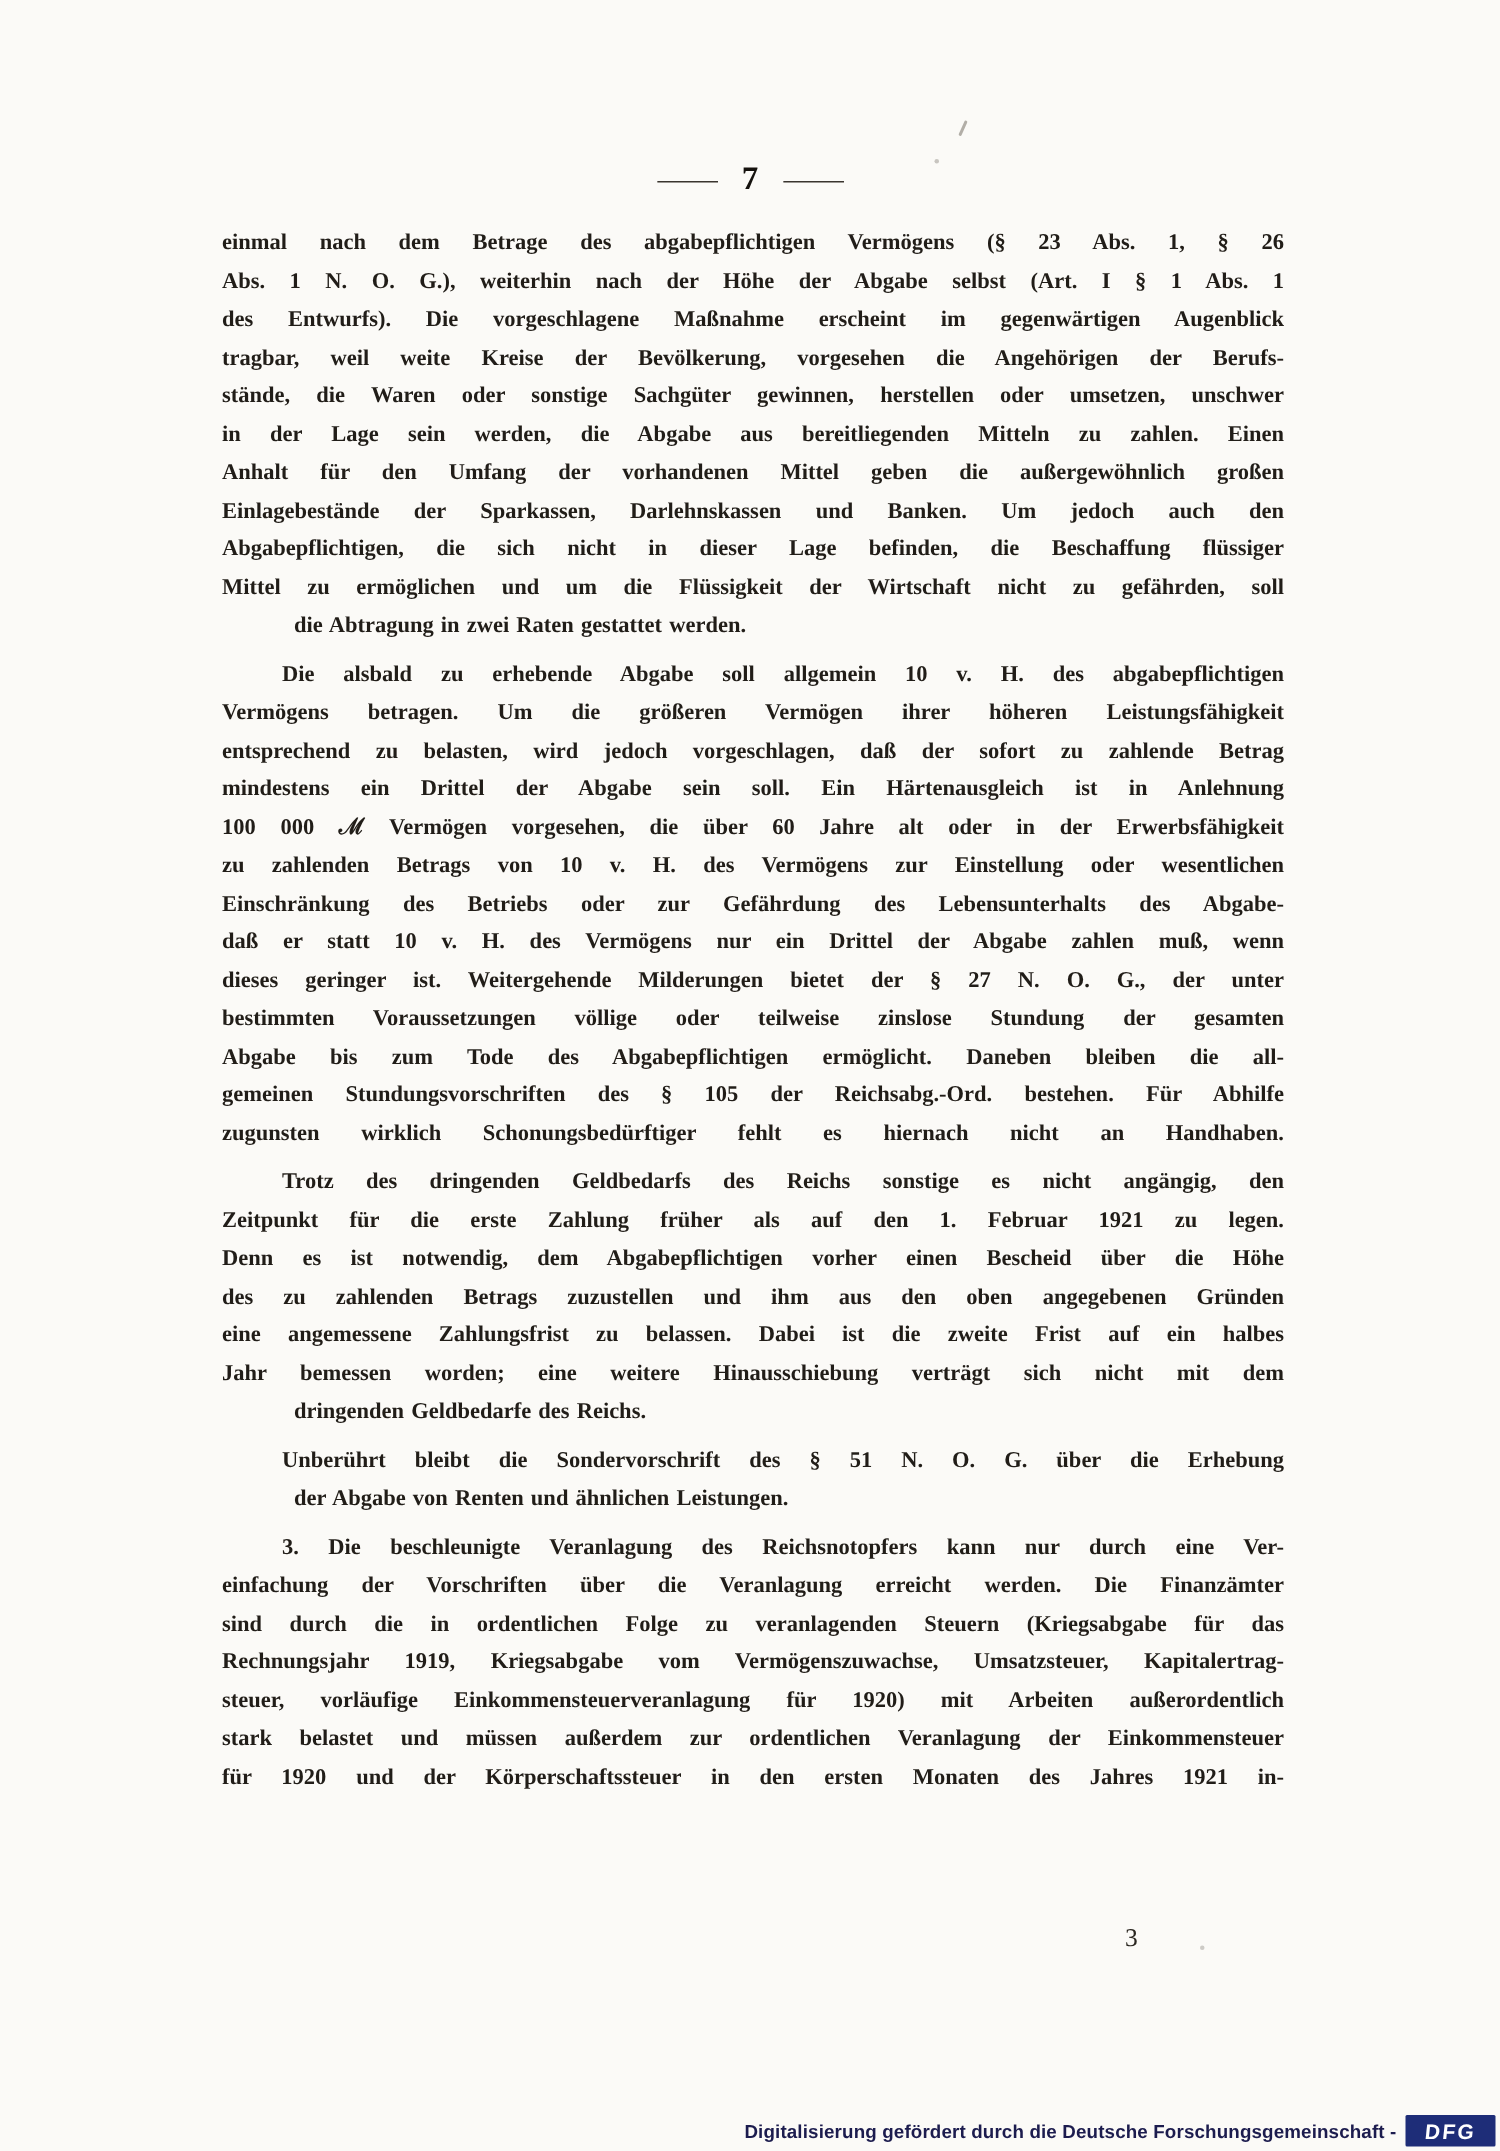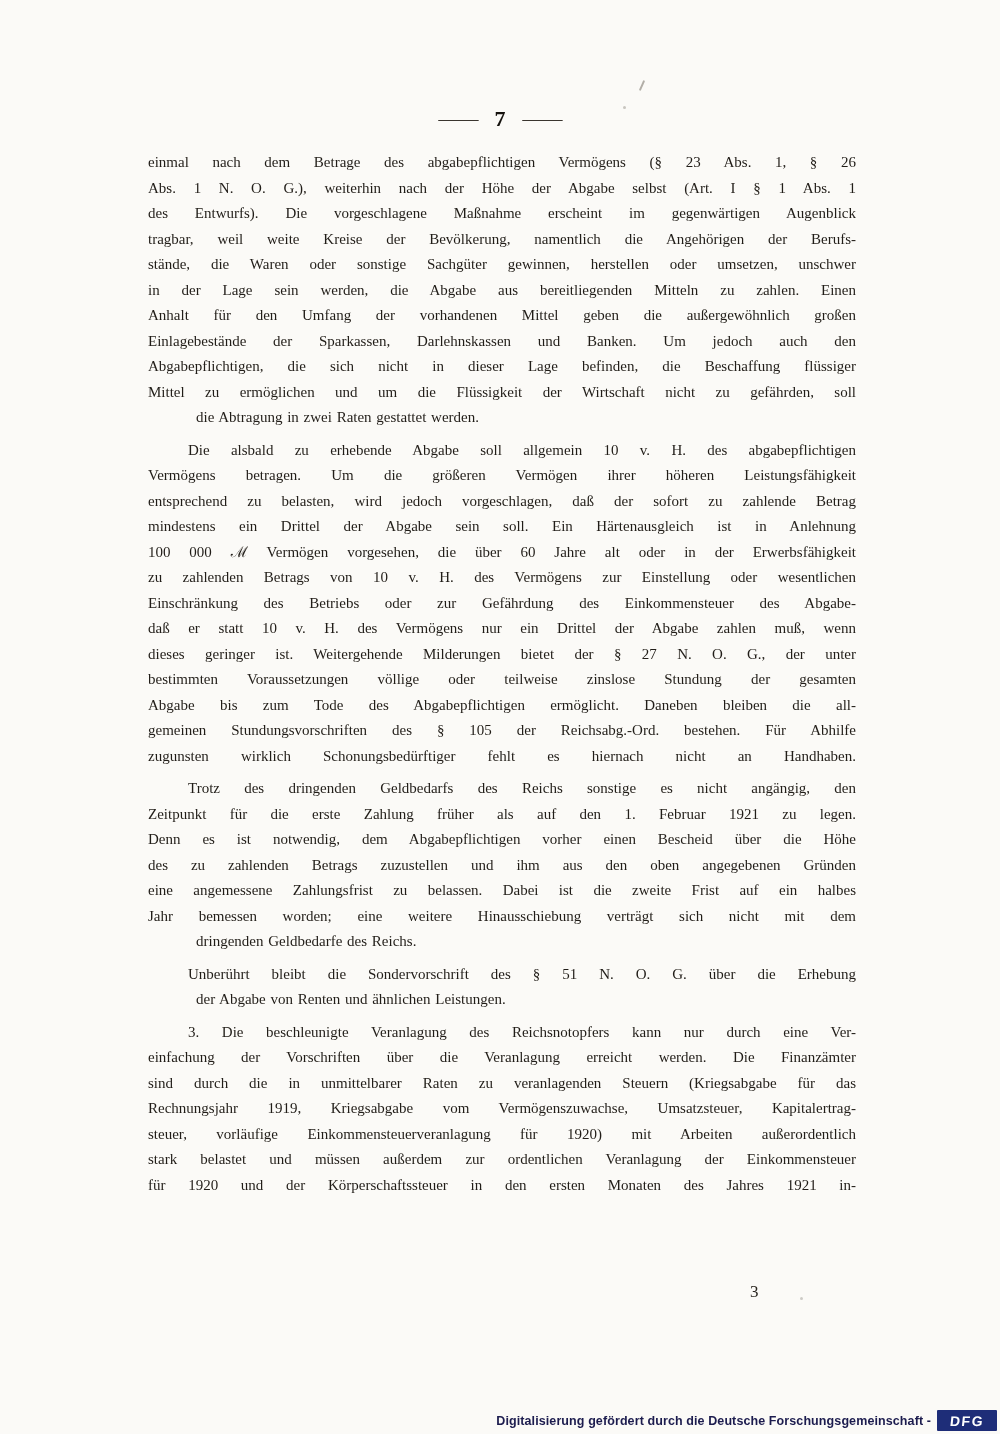--- a/index.html
+++ b/index.html
@@ -34,20 +34,21 @@
   .para + .para { margin-top: 7px; }
   .line {
     font-size: 15px;
     line-height: 25.5px;
     text-align: justify;
     text-align-last: justify;
     white-space: normal;
     overflow: hidden;
     height: 25.5px;
     word-spacing: 1px;
+    font-weight: bold;
   }
   .para.indent .line:first-child { text-indent: 40px; }
   .line.lastline { text-align-last: left; margin-left: 48px; }
   .sheet-mark {
     position: absolute;
     left: 750px; top: 1282px;
     font-size: 17px; color: #2a2620;
   }
   .artifact { position: absolute; background: #8a857c; opacity: .65; }
   .artifact.slash {
@@ -98,37 +99,37 @@
 
 <div class="artifact slash"></div>
 <div class="artifact dot1"></div>
 <div class="artifact dot2"></div>
 
 <main class="text-block">
     <div class="para">
       <div class="line">einmal nach dem Betrage des abgabepflichtigen Vermögens (§ 23 Abs. 1, § 26</div>
       <div class="line">Abs. 1 N. O. G.), weiterhin nach der Höhe der Abgabe selbst (Art. I § 1 Abs. 1</div>
       <div class="line">des Entwurfs).  Die vorgeschlagene Maßnahme erscheint im gegenwärtigen Augenblick</div>
-      <div class="line">tragbar, weil weite Kreise der Bevölkerung, namentlich die Angehörigen der Berufs-</div>
+      <div class="line">tragbar, weil weite Kreise der Bevölkerung, vorgesehen die Angehörigen der Berufs-</div>
       <div class="line">stände, die Waren oder sonstige Sachgüter gewinnen, herstellen oder umsetzen, unschwer</div>
       <div class="line">in der Lage sein werden, die Abgabe aus bereitliegenden Mitteln zu zahlen.  Einen</div>
       <div class="line">Anhalt für den Umfang der vorhandenen Mittel geben die außergewöhnlich großen</div>
       <div class="line">Einlagebestände der Sparkassen, Darlehnskassen und Banken.  Um jedoch auch den</div>
       <div class="line">Abgabepflichtigen, die sich nicht in dieser Lage befinden, die Beschaffung flüssiger</div>
       <div class="line">Mittel zu ermöglichen und um die Flüssigkeit der Wirtschaft nicht zu gefährden, soll</div>
       <div class="line lastline">die Abtragung in zwei Raten gestattet werden.</div>
     </div>
     <div class="para indent">
       <div class="line">Die alsbald zu erhebende Abgabe soll allgemein 10 v. H. des abgabepflichtigen</div>
       <div class="line">Vermögens betragen.  Um die größeren Vermögen ihrer höheren Leistungsfähigkeit</div>
       <div class="line">entsprechend zu belasten, wird jedoch vorgeschlagen, daß der sofort zu zahlende Betrag</div>
       <div class="line">mindestens ein Drittel der Abgabe sein soll.  Ein Härtenausgleich ist in Anlehnung</div>
       <div class="line">100 000 ℳ Vermögen vorgesehen, die über 60 Jahre alt oder in der Erwerbsfähigkeit</div>
       <div class="line">zu zahlenden Betrags von 10 v. H. des Vermögens zur Einstellung oder wesentlichen</div>
-      <div class="line">Einschränkung des Betriebs oder zur Gefährdung des Einkommensteuer des Abgabe-</div>
+      <div class="line">Einschränkung des Betriebs oder zur Gefährdung des Lebensunterhalts des Abgabe-</div>
       <div class="line">daß er statt 10 v. H. des Vermögens nur ein Drittel der Abgabe zahlen muß, wenn</div>
       <div class="line">dieses geringer ist.  Weitergehende Milderungen bietet der § 27 N. O. G., der unter</div>
       <div class="line">bestimmten Voraussetzungen völlige oder teilweise zinslose Stundung der gesamten</div>
       <div class="line">Abgabe bis zum Tode des Abgabepflichtigen ermöglicht.  Daneben bleiben die all-</div>
       <div class="line">gemeinen Stundungsvorschriften des § 105 der Reichsabg.-Ord. bestehen.  Für Abhilfe</div>
       <div class="line">zugunsten wirklich Schonungsbedürftiger fehlt es hiernach nicht an Handhaben.</div>
     </div>
     <div class="para indent">
       <div class="line">Trotz des dringenden Geldbedarfs des Reichs sonstige es nicht angängig, den</div>
       <div class="line">Zeitpunkt für die erste Zahlung früher als auf den 1. Februar 1921 zu legen.</div>
@@ -138,21 +139,21 @@
       <div class="line">Jahr bemessen worden; eine weitere Hinausschiebung verträgt sich nicht mit dem</div>
       <div class="line lastline">dringenden Geldbedarfe des Reichs.</div>
     </div>
     <div class="para indent">
       <div class="line">Unberührt bleibt die Sondervorschrift des § 51 N. O. G. über die Erhebung</div>
       <div class="line lastline">der Abgabe von Renten und ähnlichen Leistungen.</div>
     </div>
     <div class="para indent">
       <div class="line">3. Die beschleunigte Veranlagung des Reichsnotopfers kann nur durch eine Ver-</div>
       <div class="line">einfachung der Vorschriften über die Veranlagung erreicht werden.  Die Finanzämter</div>
-      <div class="line">sind durch die in unmittelbarer Raten zu veranlagenden Steuern (Kriegsabgabe für das</div>
+      <div class="line">sind durch die in ordentlichen Folge zu veranlagenden Steuern (Kriegsabgabe für das</div>
       <div class="line">Rechnungsjahr 1919, Kriegsabgabe vom Vermögenszuwachse, Umsatzsteuer, Kapitalertrag-</div>
       <div class="line">steuer, vorläufige Einkommensteuerveranlagung für 1920) mit Arbeiten außerordentlich</div>
       <div class="line">stark belastet und müssen außerdem zur ordentlichen Veranlagung der Einkommensteuer</div>
       <div class="line">für 1920 und der Körperschaftssteuer in den ersten Monaten des Jahres 1921 in-</div>
     </div>
   </main>
 
 <div class="sheet-mark">3</div>
 
 <div class="footer-credit">

